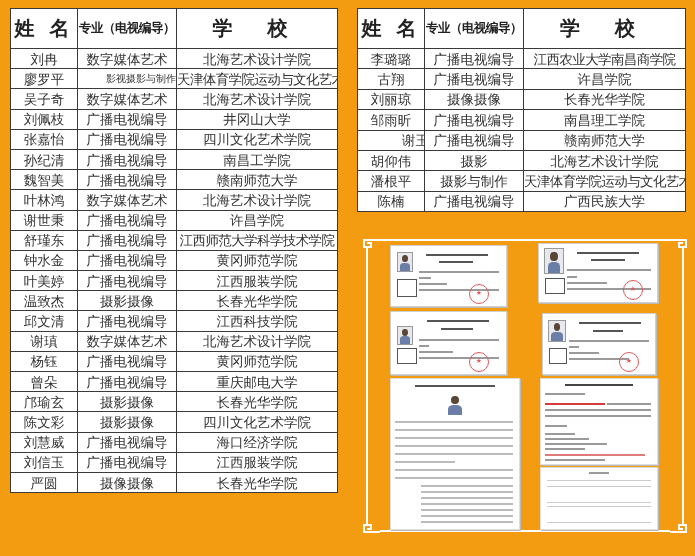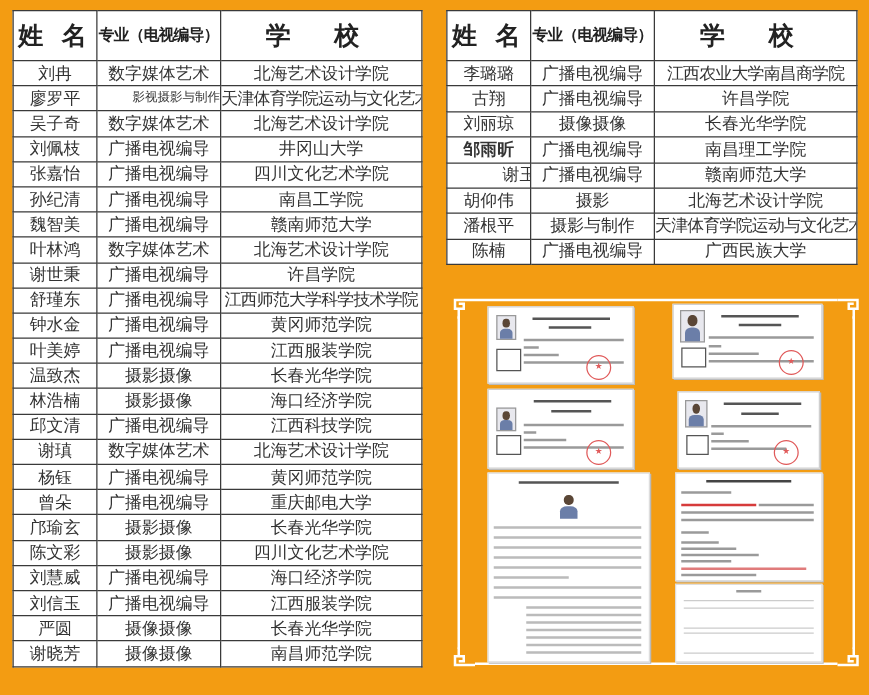--- a/index.html
+++ b/index.html
@@ -140,25 +140,20 @@
         <td>叶美婷</td>
         <td>广播电视编导</td>
         <td>江西服装学院</td>
       </tr>
       <tr>
         <td>温致杰</td>
         <td>摄影摄像</td>
         <td>长春光华学院</td>
       </tr>
       <tr>
-        <td>林浩楠</td>
-        <td>摄影摄像</td>
-        <td>海口经济学院</td>
-      </tr>
-      <tr>
         <td>邱文清</td>
         <td>广播电视编导</td>
         <td>江西科技学院</td>
       </tr>
       <tr>
         <td>谢瑱</td>
         <td>数字媒体艺术</td>
         <td>北海艺术设计学院</td>
       </tr>
       <tr>
@@ -188,25 +183,20 @@
       </tr>
       <tr>
         <td>刘信玉</td>
         <td>广播电视编导</td>
         <td>江西服装学院</td>
       </tr>
       <tr>
         <td>严圆</td>
         <td>摄像摄像</td>
         <td>长春光华学院</td>
-      </tr>
-      <tr>
-        <td>谢晓芳</td>
-        <td>摄像摄像</td>
-        <td>南昌师范学院</td>
       </tr>
     </tbody>
 </table>
 
 <table id="right-table" class="roster">
   <colgroup>
       <col style="width:67px">
       <col style="width:99px">
       <col style="width:162px">
     </colgroup>
@@ -227,21 +217,21 @@
         <td style="height: 19.4px;">古翔</td>
         <td style="height: 19.4px;">广播电视编导</td>
         <td style="height: 19.4px;">许昌学院</td>
       </tr>
       <tr>
         <td style="height: 19.4px;">刘丽琼</td>
         <td style="height: 19.4px;">摄像摄像</td>
         <td style="height: 19.4px;">长春光华学院</td>
       </tr>
       <tr>
-        <td style="height: 19.4px; font-weight: bold;">邹雨昕</td>
+        <td style="height: 19.4px;">邹雨昕</td>
         <td style="height: 19.4px;">广播电视编导</td>
         <td style="height: 19.4px;">南昌理工学院</td>
       </tr>
       <tr>
         <td style="height: 19.4px; padding-left: 44px;">谢玉英</td>
         <td style="height: 19.4px;">广播电视编导</td>
         <td style="height: 19.4px;">赣南师范大学</td>
       </tr>
       <tr>
         <td style="height: 19.4px;">胡仰伟</td>

